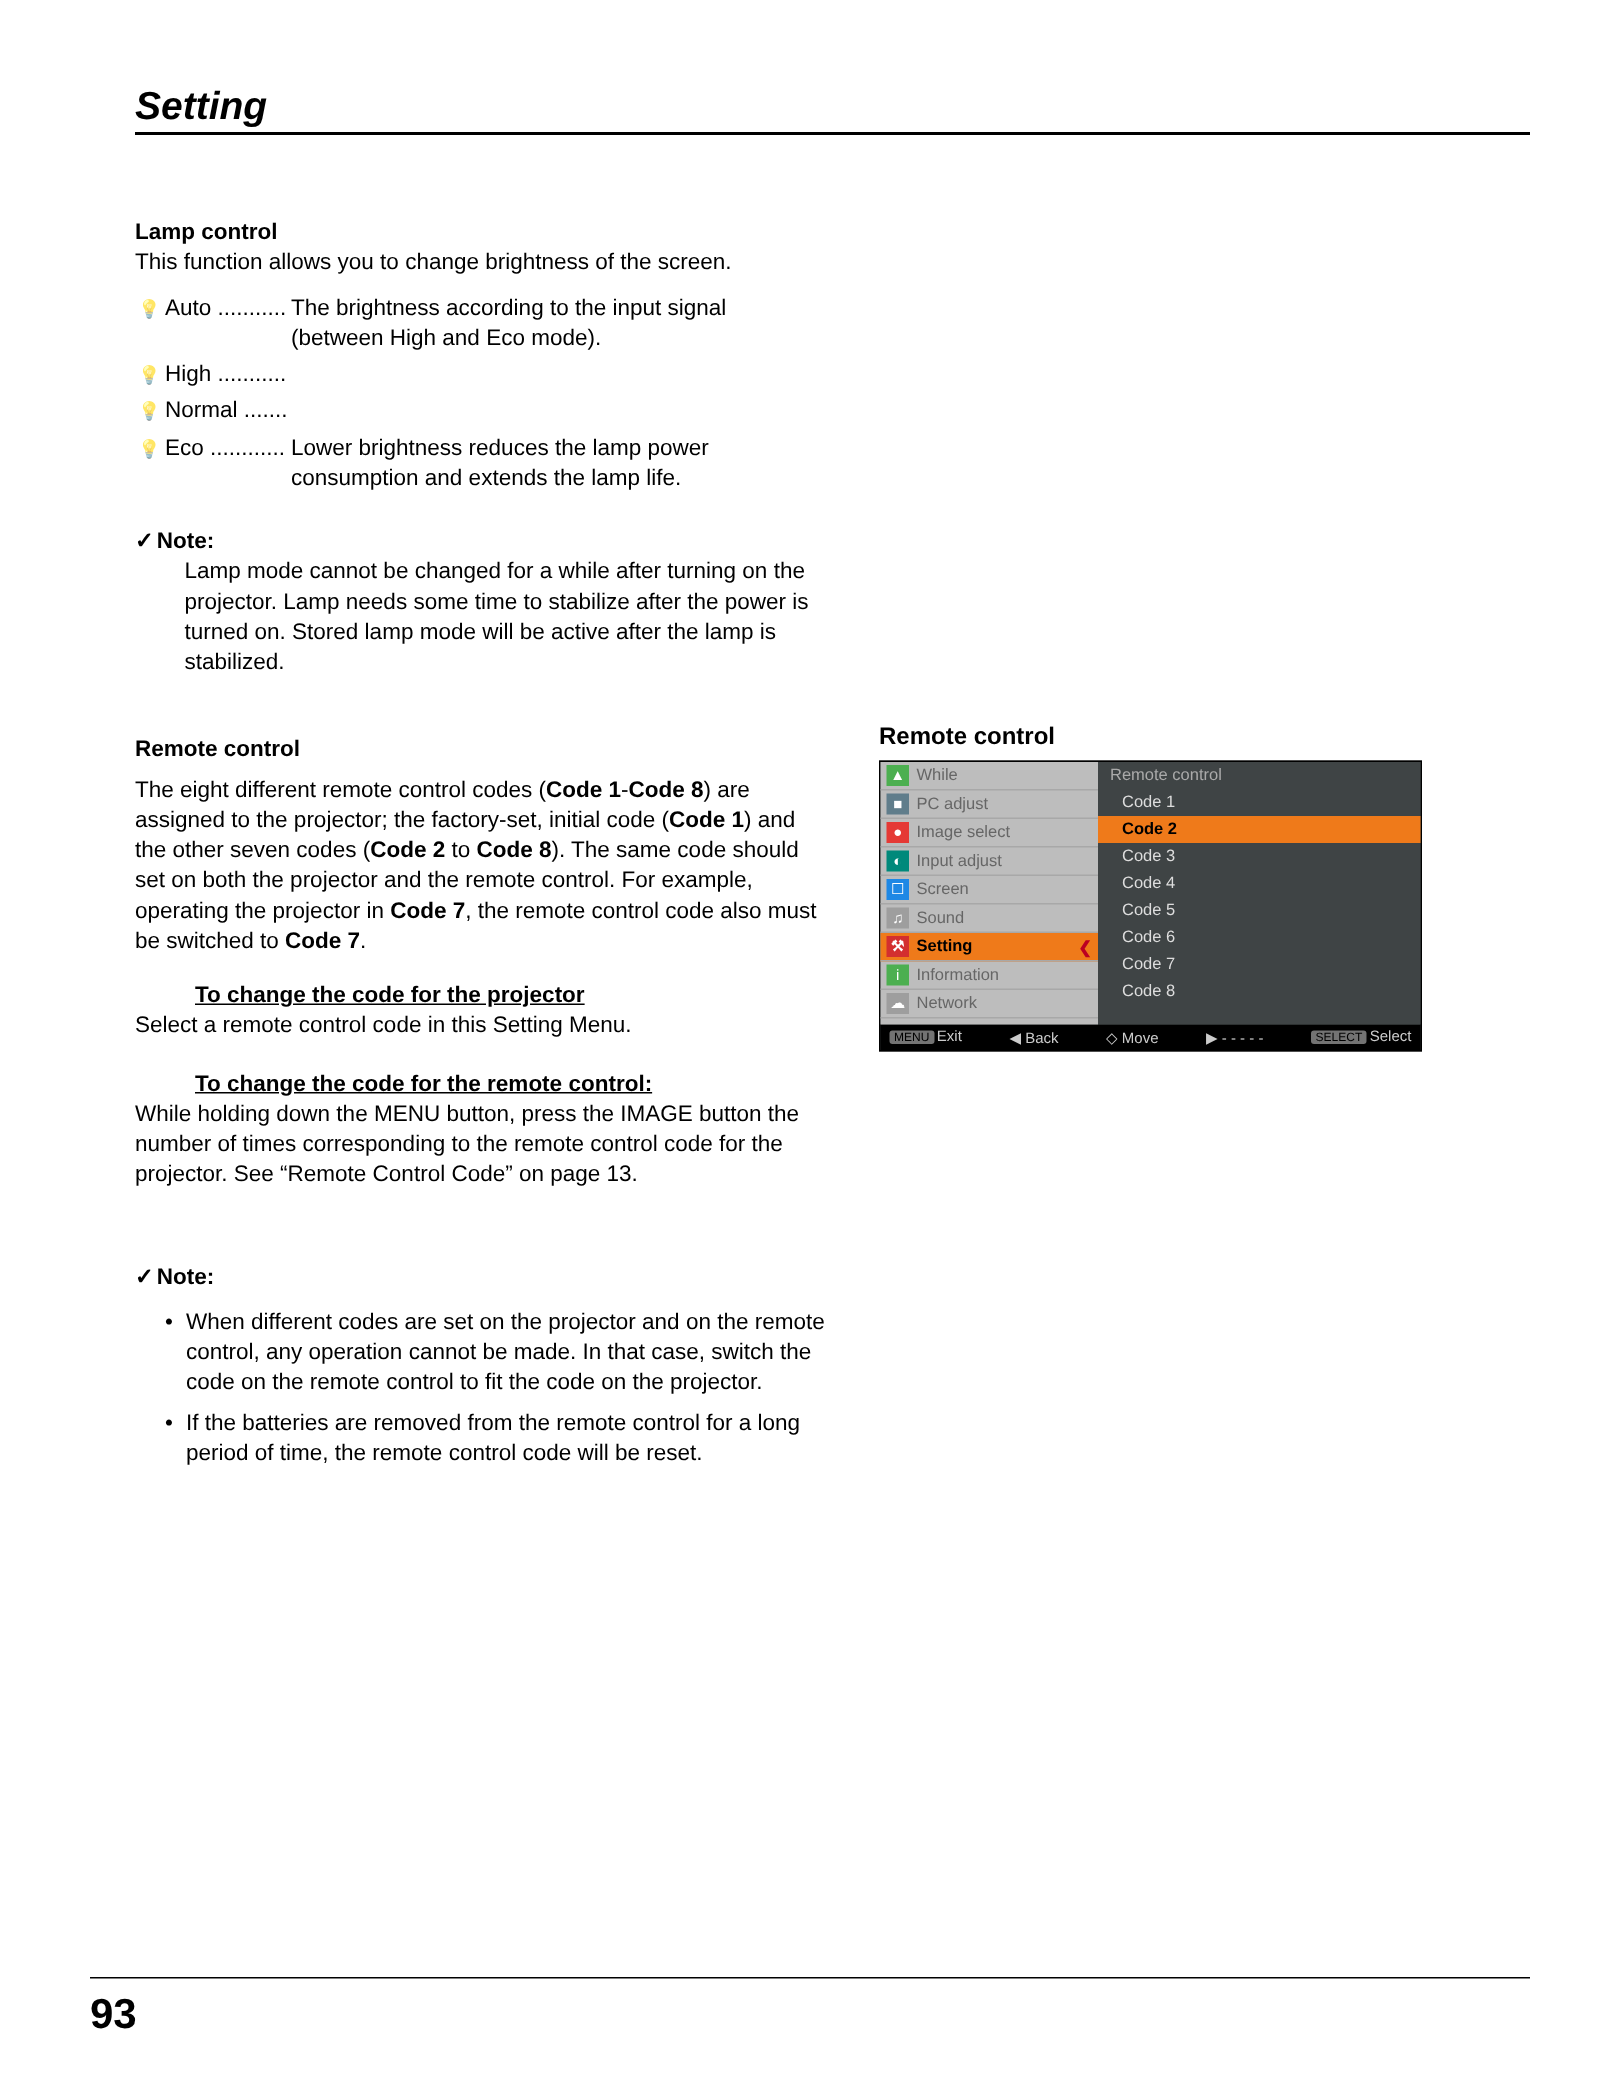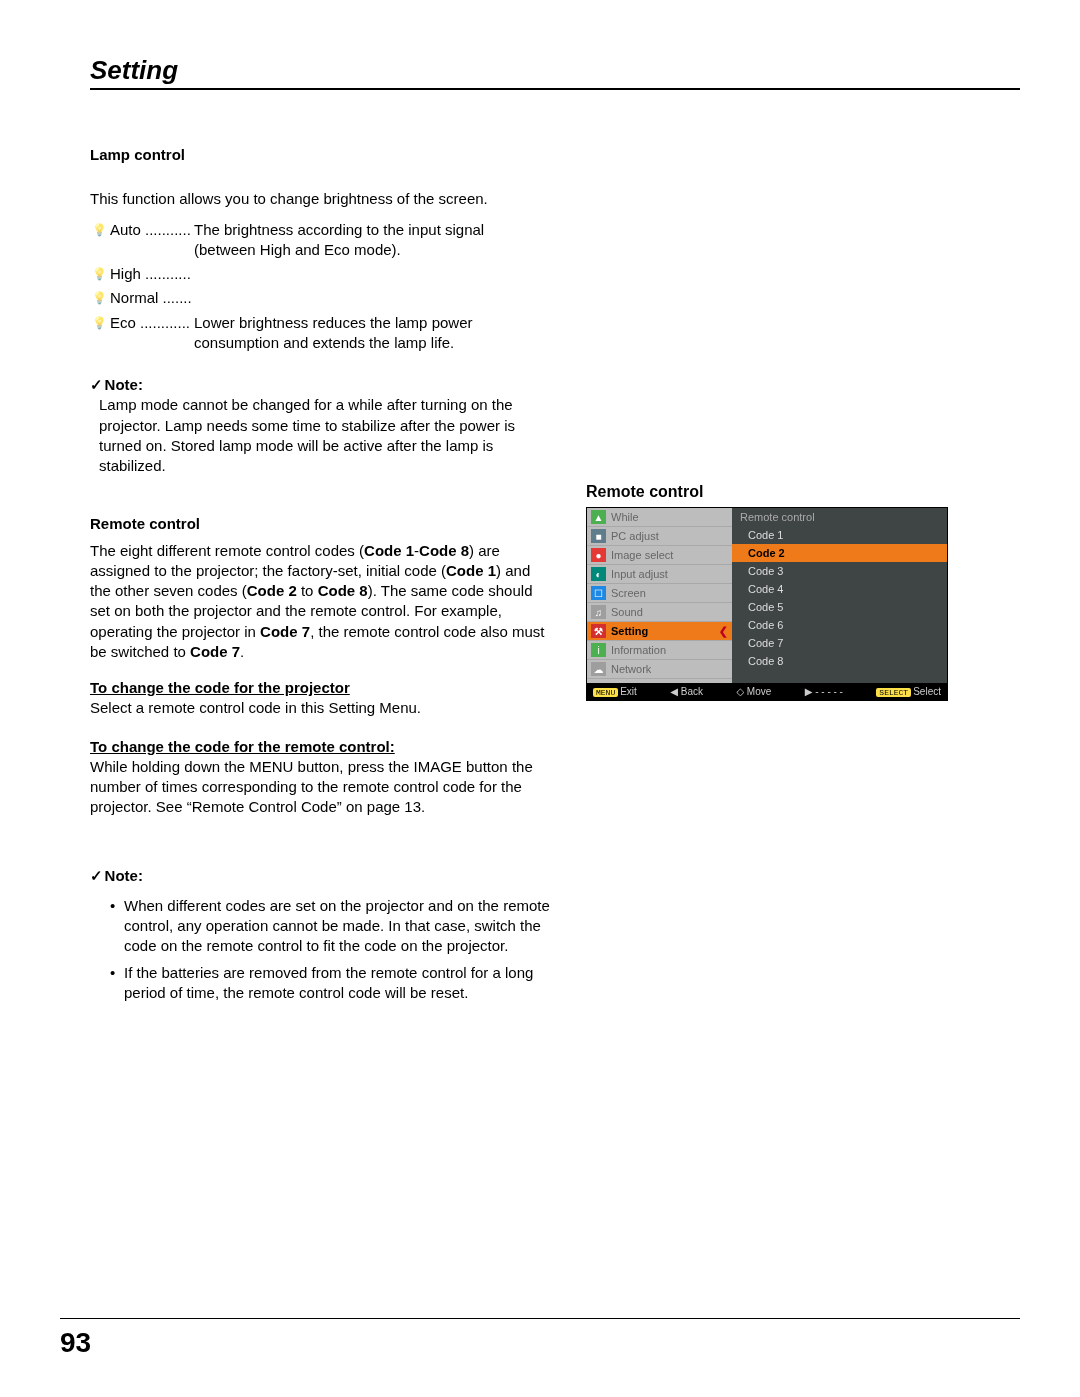--- a/index.html
+++ b/index.html
@@ -57,23 +57,23 @@
   padding-top: 2px;
 }
 .lamp-label {
   width: 84px;
   flex-shrink: 0;
   white-space: pre;
 }
 .lamp-desc { flex: 1; }
 .note-label { font-weight: bold; }
 .check::before { content: "\2713"; margin-right: 2px; }
-.note-body { margin-left: 9px; }
+.note-body { margin-left: 33px; }
 .b { font-weight: bold; }
-.u { text-decoration: underline; }
+.u { text-decoration: underline; margin-left: 40px; }
 .bullets { margin-left: 20px; }
 .bullets .row { display: flex; margin-bottom: 6px; }
 .bullets .dot { width: 14px; flex-shrink: 0; }
 .right-col {
   width: 380px;
   margin-left: 36px;
   padding-top: 338px;
 }
 .osd-title { font-weight: bold; font-size: 16px; margin-bottom: 6px; }
 .osd {
@@ -130,27 +130,26 @@
   font-size: 10px;
   display: flex;
   align-items: center;
   height: 17px;
   padding: 0 6px;
   justify-content: space-between;
 }
 .osd-footer span { white-space: pre; }
 .osd-footer .key {
   display: inline-block;
-  background: #fde047;
+  background: #737373;
   color: #000;
   border-radius: 2px;
   font-size: 8px;
   padding: 0 3px;
   margin-right: 2px;
-  font-family: Liberation Mono, monospace;
 }
 .page-num {
   position: absolute;
   left: 60px;
   bottom: 38px;
   font-size: 28px;
   font-weight: bold;
 }
 .footer-rule {
   position: absolute;
@@ -163,21 +162,21 @@
 </head>
 <body>
 
 <div class="page">
   <h1 class="page-title">Setting</h1>
 
   <div class="content">
     <div class="left-col">
 
       <div class="sec-title">Lamp control</div>
-      <div style="margin-top:24px">This function allows you to change brightness of the screen.</div>
+      <div style="margin-top:0">This function allows you to change brightness of the screen.</div>
 
       <div class="lamp-items">
         <div class="lamp-row">
           <span class="bulb">💡</span>
           <span class="lamp-label"><span>Auto</span> <span>...........</span></span>
           <span class="lamp-desc">The brightness according to the input signal (between High and Eco mode).</span>
         </div>
         <div class="lamp-row">
           <span class="bulb">💡</span>
           <span class="lamp-label"><span>High</span> <span>...........</span></span>

